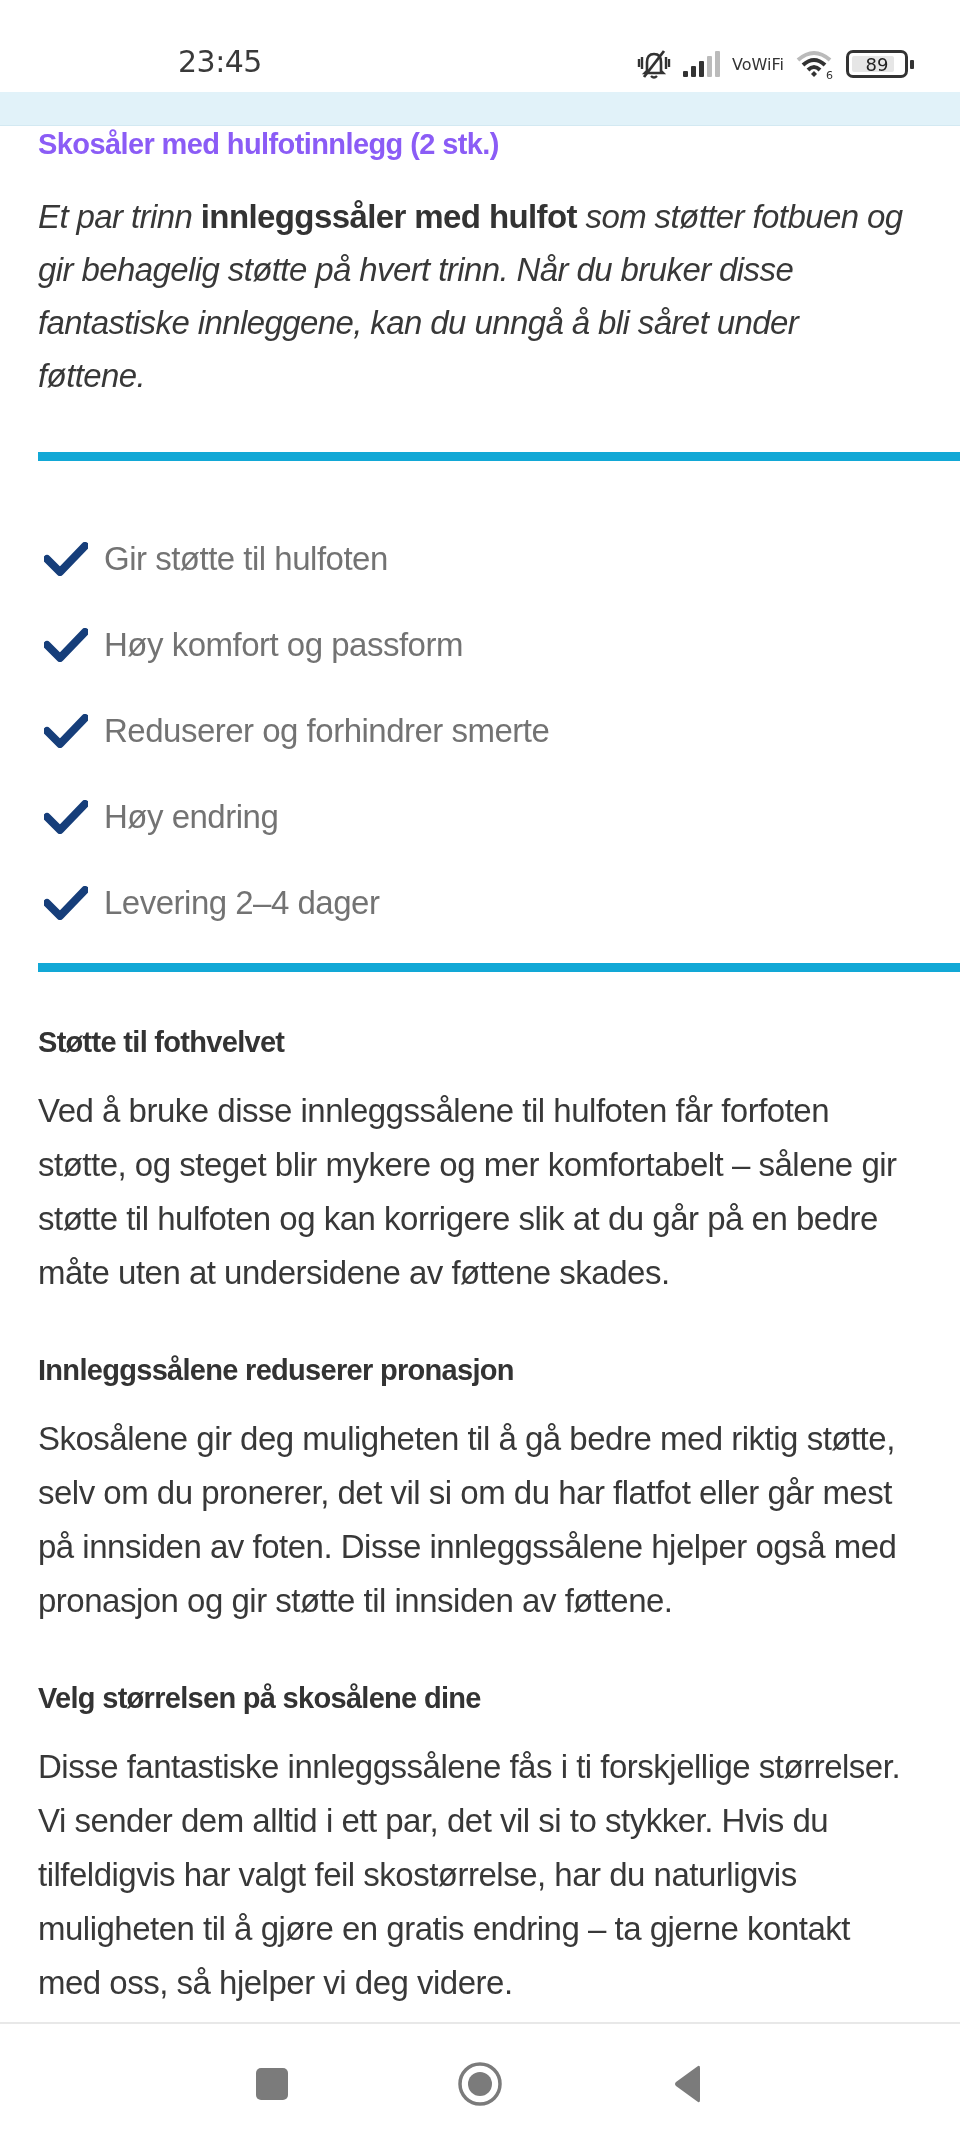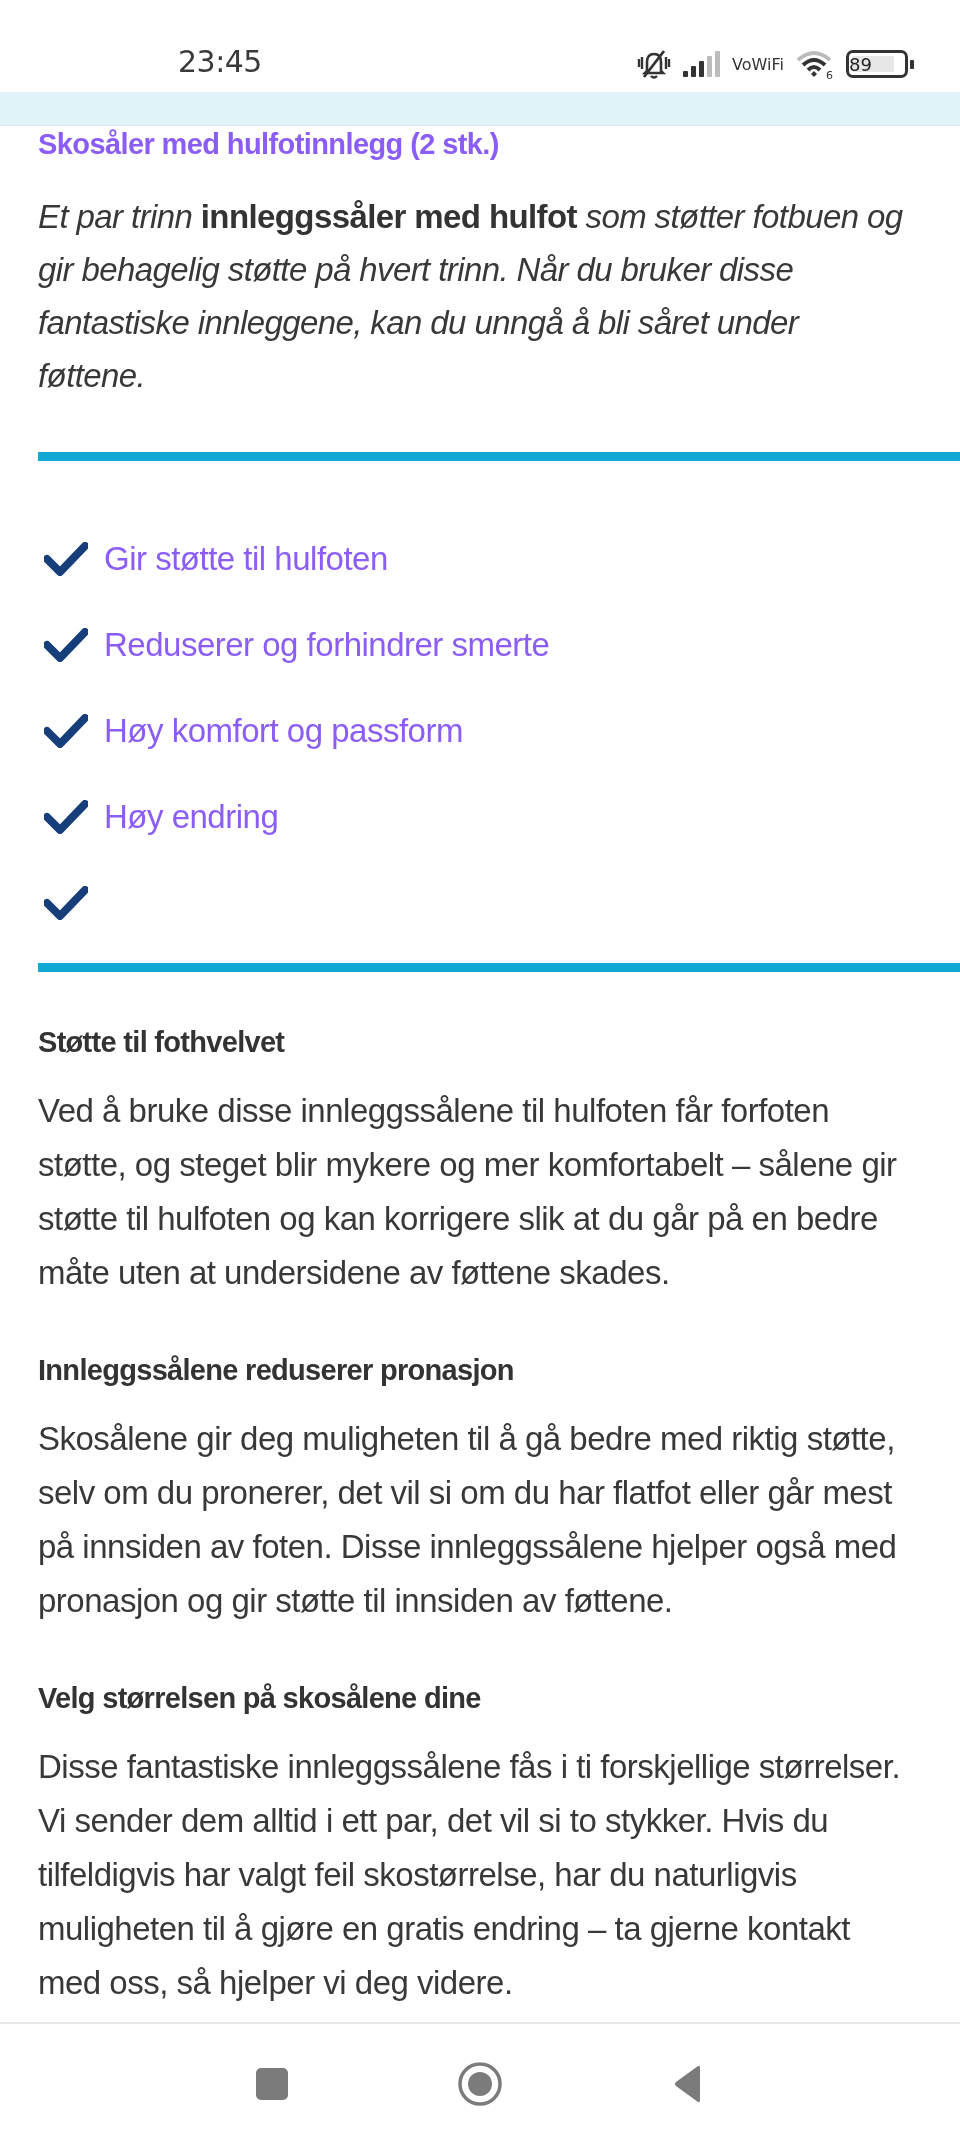--- a/index.html
+++ b/index.html
@@ -3,40 +3,40 @@
 <meta charset="utf-8">
 <style>
   * { box-sizing: border-box; margin: 0; padding: 0; }
   html, body { width: 960px; height: 2133px; overflow: hidden; background: #ffffff; }
   body { position: relative; font-family: "Liberation Sans", sans-serif; color: #333333; }
 
   .status-bar { position: absolute; left: 0; top: 0; width: 960px; height: 84px; background: #ffffff; }
   .status-time { position: absolute; left: 178px; top: 44px; font-size: 30px; color: #3a3a3a; font-family: "DejaVu Sans", sans-serif; letter-spacing: -0.5px; }
   .status-icons { position: absolute; right: 52px; top: 44px; height: 40px; display: flex; align-items: center; gap: 10px; }
   .status-icons svg { display: block; }
-  .battery { width: 62px; height: 28px; border: 3px solid #333; border-radius: 7px; position: relative; display: flex; align-items: center; }
+  .battery { width: 62px; height: 28px; border: 3px solid #333; border-radius: 7px; position: relative; display: flex; align-items: center; justify-content: center; }
   .battery-fill { position: absolute; left: 3px; top: 3px; bottom: 3px; width: 42px; background: #e6e6e6; border-radius: 2px; }
   .battery-text { position: relative; font-size: 18px; color: #222; font-family: "DejaVu Sans", sans-serif; }
   .battery-tip { position: absolute; right: -9px; top: 7px; width: 4px; height: 9px; background: #333; border-radius: 1px; }
 
   .band { position: absolute; left: 0; top: 92px; width: 960px; height: 34px; background: #e1f2f9; border-bottom: 1px solid #d3e9f2; }
 
   .content { position: absolute; left: 38px; top: 126px; width: 980px; }
 
   .product-title { position: absolute; left: 0; top: 0px; font-size: 29px; font-weight: bold; color: #8b5cf6; letter-spacing: -0.6px; white-space: nowrap; line-height: 36px; }
   .intro { position: absolute; left: 0; top: 64px; width: 1000px; font-size: 33px; line-height: 53px; font-style: italic; color: #383838; letter-spacing: -0.6px; }
   .intro .line { display: block; white-space: nowrap; }
   .intro b { font-style: normal; font-weight: bold; color: #333; }
 
   .divider { position: absolute; left: 0; width: 960px; height: 9px; background: #12a8d6; }
 
   .check-list { position: absolute; left: 0; top: 390px; list-style: none; }
   .check-item { height: 86px; display: flex; align-items: center; }
   .check-icon { width: 44px; height: 38px; margin-left: 6px; margin-right: 16px; display: flex; align-items: center; }
-  .check-label { font-size: 33px; color: #8b5cf6; letter-spacing: -0.5px; white-space: nowrap; }
+  .check-label { font-size: 33px; color: #737373; letter-spacing: -0.5px; white-space: nowrap; }
 
   .section { position: absolute; left: 0; width: 1000px; }
   .section-heading { font-size: 29px; font-weight: bold; color: #333; letter-spacing: -0.7px; line-height: 36px; white-space: nowrap; }
   .section-body { margin-top: 24px; font-size: 33px; line-height: 54px; color: #383838; letter-spacing: -0.5px; }
   .section-body .line { display: block; white-space: nowrap; }
 
   .nav-bar { position: absolute; left: 0; top: 2022px; width: 960px; height: 111px; background: #ffffff; border-top: 2px solid #e8e8e8; }
   .nav-btn { position: absolute; top: 30px; width: 60px; height: 60px; display: flex; align-items: center; justify-content: center; }
 </style>
 </head>
@@ -108,44 +108,45 @@
           </svg>
       </span>
       <span class="check-label">Gir støtte til hulfoten</span>
     </li>
     <li class="check-item">
       <span class="check-icon">
         <svg width="44" height="34" viewBox="0 0 44 34">
             <path d="M3 17 L16 30 L41 4" fill="none" stroke="#163e7a" stroke-width="8" stroke-linecap="round" stroke-linejoin="round"></path>
           </svg>
       </span>
-      <span class="check-label">Reduserer og forhindrer smerte</span>
+      <span class="check-label">Høy komfort og passform</span>
     </li>
     <li class="check-item">
       <span class="check-icon">
         <svg width="44" height="34" viewBox="0 0 44 34">
             <path d="M3 17 L16 30 L41 4" fill="none" stroke="#163e7a" stroke-width="8" stroke-linecap="round" stroke-linejoin="round"></path>
           </svg>
       </span>
-      <span class="check-label">Høy komfort og passform</span>
+      <span class="check-label">Reduserer og forhindrer smerte</span>
     </li>
     <li class="check-item">
       <span class="check-icon">
         <svg width="44" height="34" viewBox="0 0 44 34">
             <path d="M3 17 L16 30 L41 4" fill="none" stroke="#163e7a" stroke-width="8" stroke-linecap="round" stroke-linejoin="round"></path>
           </svg>
       </span>
       <span class="check-label">Høy endring</span>
     </li>
     <li class="check-item">
       <span class="check-icon">
         <svg width="44" height="34" viewBox="0 0 44 34">
             <path d="M3 17 L16 30 L41 4" fill="none" stroke="#163e7a" stroke-width="8" stroke-linecap="round" stroke-linejoin="round"></path>
           </svg>
       </span>
+      <span class="check-label">Levering 2–4 dager</span>
     </li>
   </ul>
 
   <div class="divider" style="top:837px;"></div>
 
   <div class="section" style="top:898px;">
     <div class="section-heading">Støtte til fothvelvet</div>
     <div class="section-body">
       <span class="line">Ved å bruke disse innleggssålene til hulfoten får forfoten</span>
       <span class="line">støtte, og steget blir mykere og mer komfortabelt – sålene gir</span>

